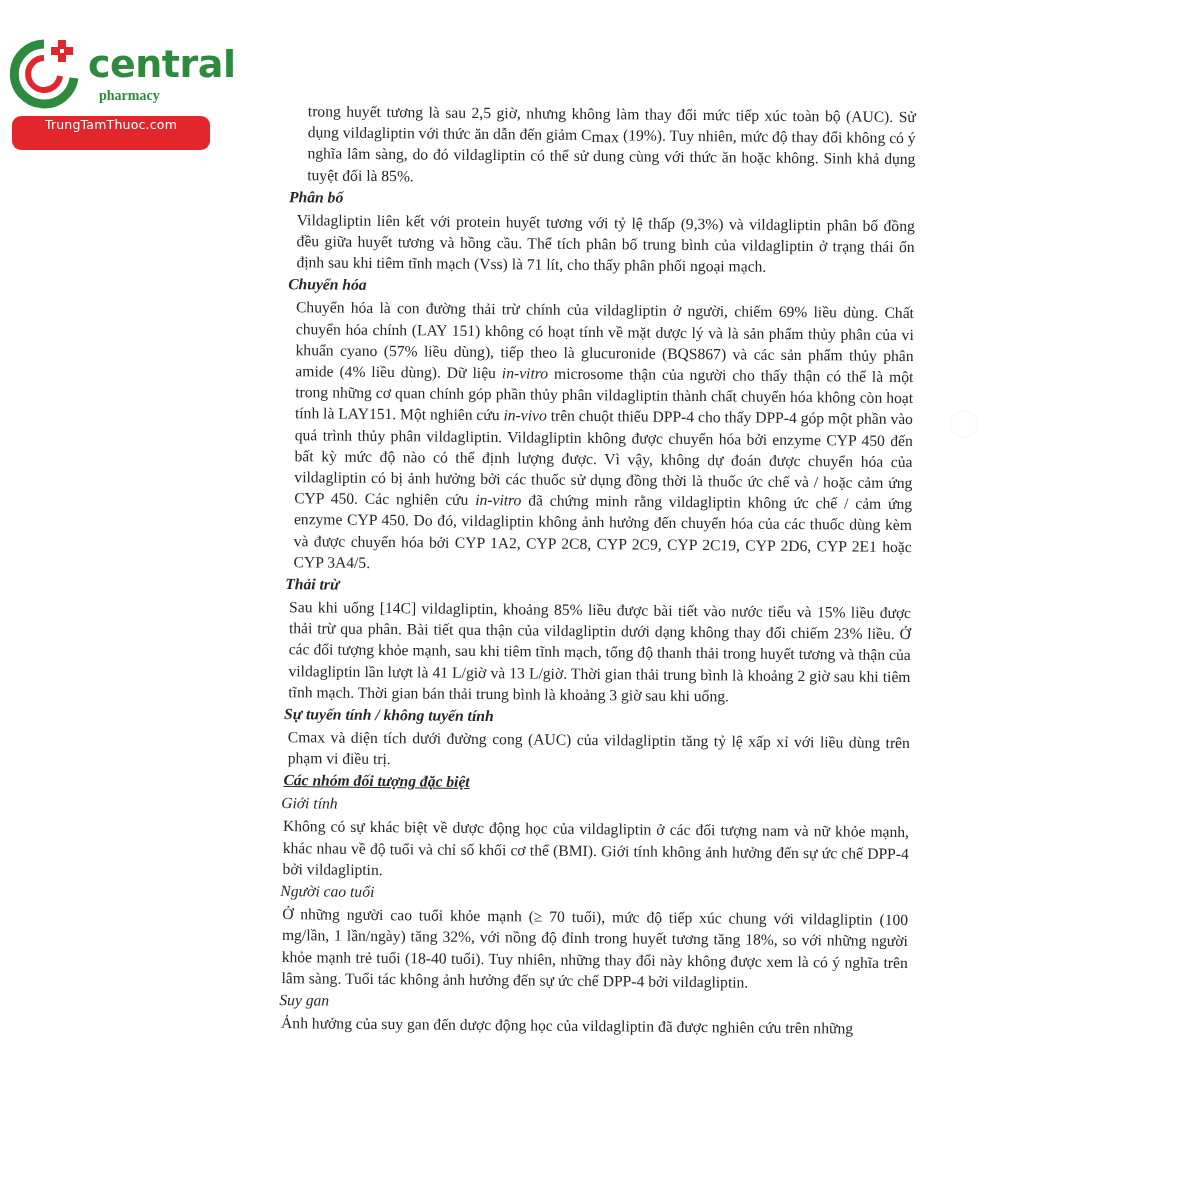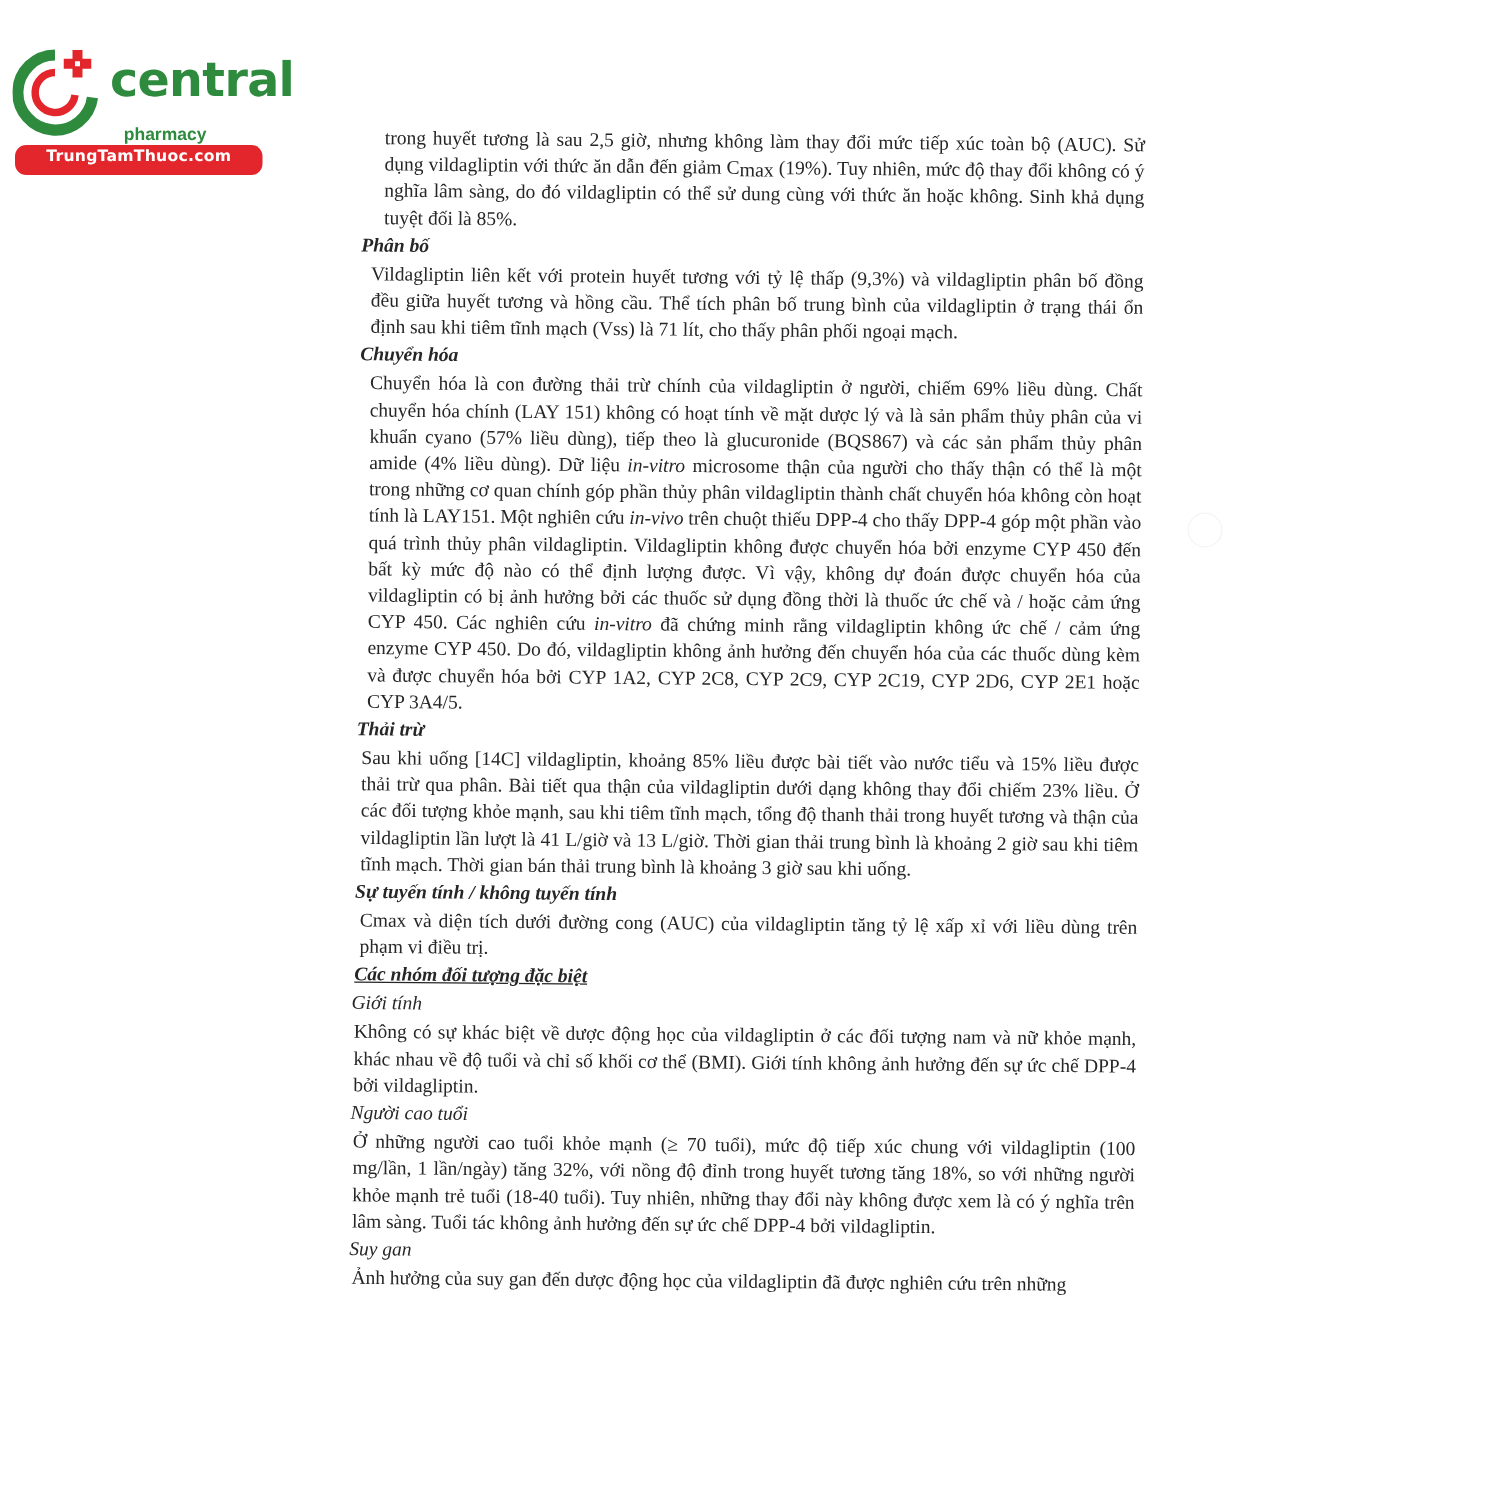--- a/index.html
+++ b/index.html
@@ -38,39 +38,38 @@
       font-size: 38px;
       font-weight: bold;
       color: #2e8b3e;
       letter-spacing: -0.5px;
       line-height: 40px;
     }
     .logo-sub {
       position: absolute;
       left: 89px;
       top: 50px;
-      font-family: Liberation Sans, sans-serif;
+      font-family: Liberation Serif, serif;
       font-size: 14px;
       font-weight: bold;
       color: #2e8b3e;
       line-height: 16px;
-      margin-top: 11px;
     }
     .logo-url {
       position: absolute;
       left: 2px;
       top: 78px;
       width: 198px;
-      height: 24px;
+      height: 34px;
       border-radius: 9px;
       background: #e3262b;
       color: #ffffff;
       font-family: "DejaVu Sans", "Liberation Sans", sans-serif;
       font-size: 12.5px;
-      font-weight: bold;
+      font-weight: normal;
       text-align: center;
       line-height: 18px;
       letter-spacing: 0.2px;
     }
     
     .page {
       position: absolute;
       left: 276px;
       top: 100px;
       width: 640px;

